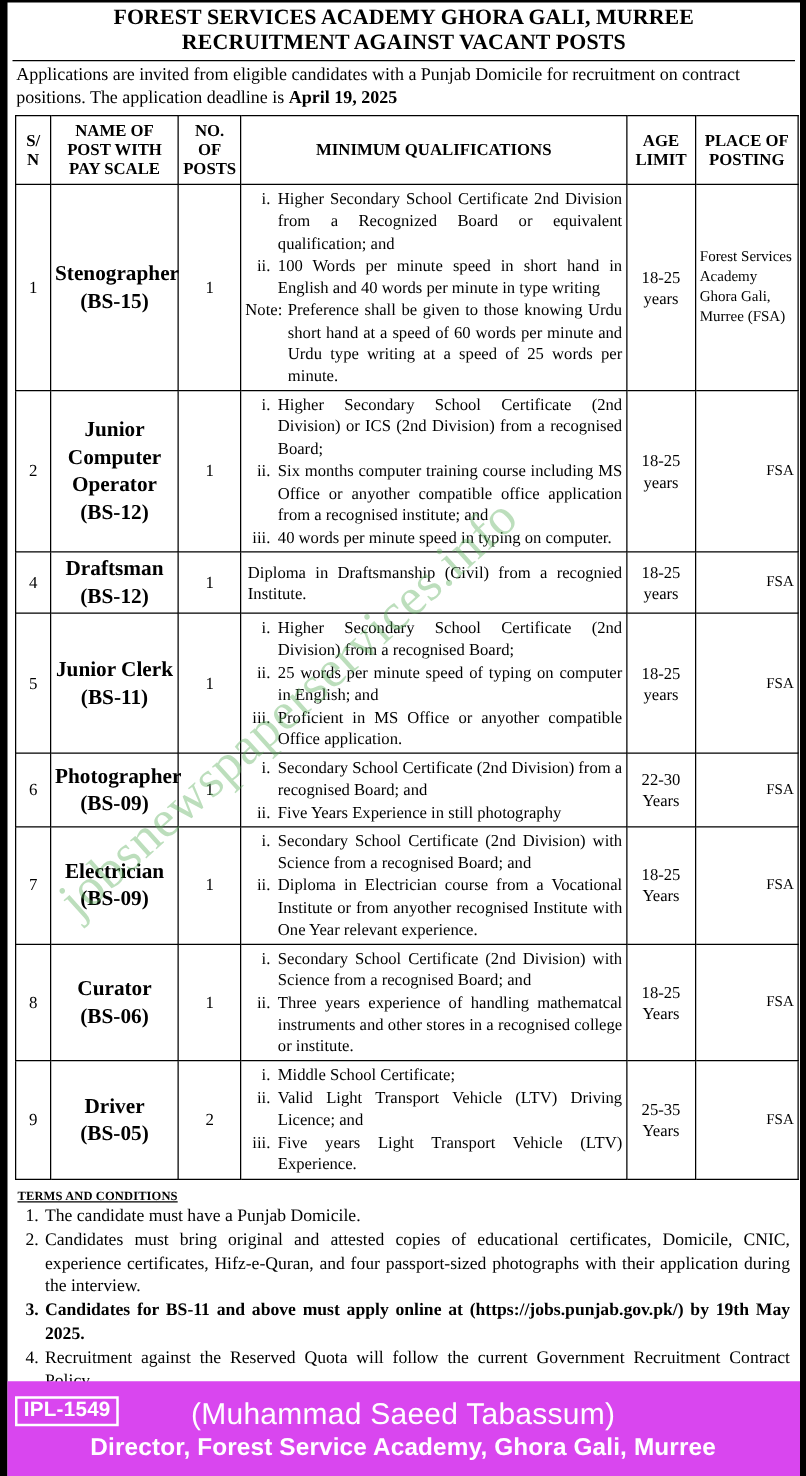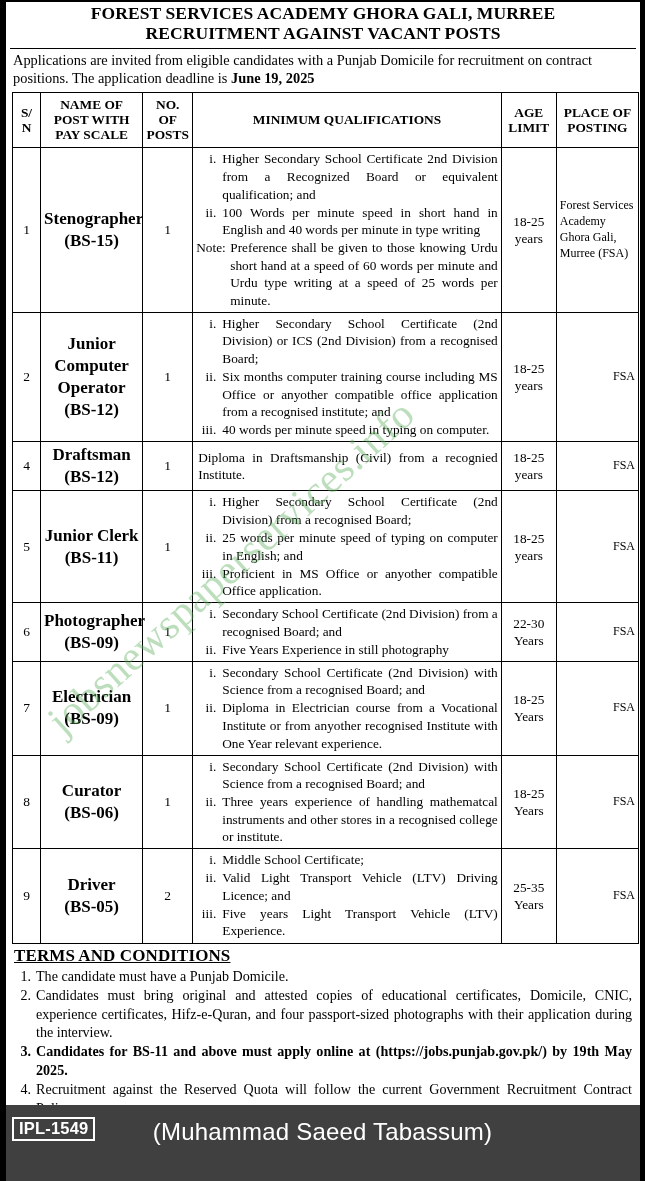--- a/index.html
+++ b/index.html
@@ -148,24 +148,25 @@
     padding-left: 2px;
   }
 
   
   .terms-wrap {
     margin: 1px 2px 0 2px;
     padding: 1px 2px 2px 2px;
   }
   .terms-title {
     font-weight: bold;
-    font-size: 17px;
+    font-size: 10px;
     text-decoration: underline;
     letter-spacing: 0.1px;
     margin-bottom: 1px;
+    margin-top: 6px;
   }
   ol.terms {
     list-style: none;
     margin: 0;
     padding: 0;
   }
   ol.terms > li {
     position: relative;
     padding-left: 22px;
     font-size: 14.1px;
@@ -184,21 +185,21 @@
     font-weight: bold;
   }
 
   
   .footer {
     position: absolute;
     left: -6px;
     right: -5px;
     bottom: 0;
     height: 76px;
-    background: #404040;
+    background: #d946ef;
     color: #fff;
     z-index: 3;
   }
   .ipl {
     position: absolute;
     left: 12px;
     top: 12px;
     border: 2px solid #fff;
     padding: 1px 5px 2px 5px;
     font-family: "Liberation Sans", sans-serif;
@@ -258,21 +259,21 @@
   </div>
 
   <div class="inner">
 
     <div class="masthead">
       <span>FOREST SERVICES ACADEMY GHORA GALI, MURREE</span>
       <span class="l2">RECRUITMENT AGAINST VACANT POSTS</span>
     </div>
 
     <div class="intro">
-      <span>Applications are invited from eligible candidates with a Punjab Domicile for recruitment on contract positions. The application deadline is </span><span class="b">June 19, 2025</span>
+      <span>Applications are invited from eligible candidates with a Punjab Domicile for recruitment on contract positions. The application deadline is </span><span class="b">April 19, 2025</span>
     </div>
 
     <table class="jobs">
       <colgroup>
         <col class="c-sn">
           <col class="c-post">
           <col class="c-no">
         <col class="c-qual">
           <col class="c-age">
           <col class="c-place">
@@ -408,16 +409,17 @@
           <li><span class="num">7.</span><span>Vacancies may increase or decrease, and the competent authority can cancel recruitment without reason.</span></li>
         </ol>
     </div>
 
   </div>
 
   <div class="footer">
     <div class="ipl">IPL-1549</div>
     <div class="sig">
       <div class="name">(Muhammad Saeed Tabassum)</div>
+      <div class="title">Director, Forest Service Academy, Ghora Gali, Murree</div>
     </div>
   </div>
 
 </div>
 
 </body></html>

